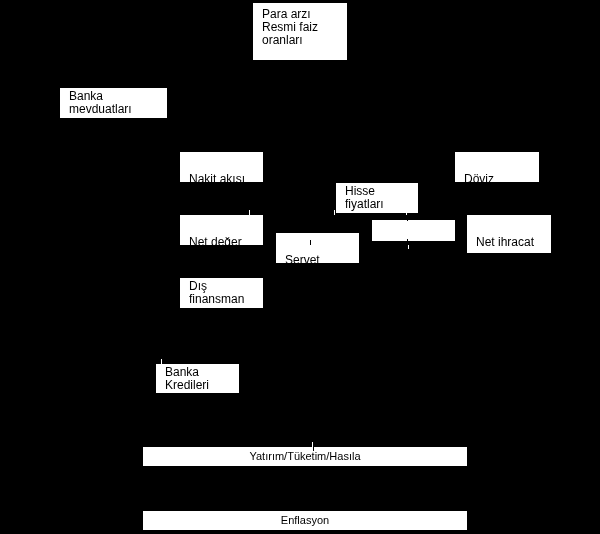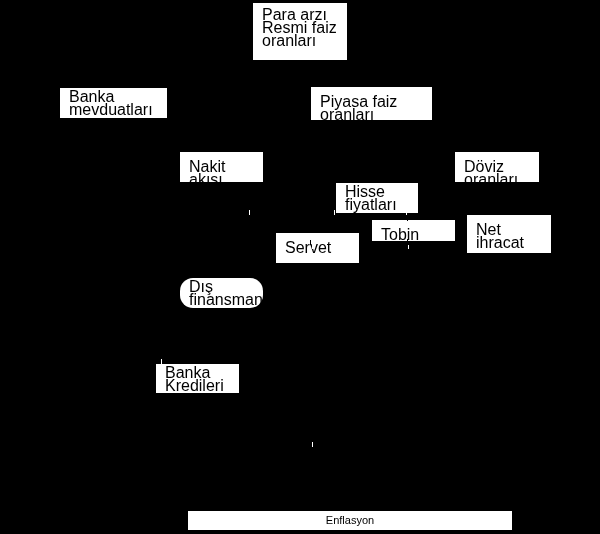--- a/index.html
+++ b/index.html
@@ -11,53 +11,53 @@
     position: relative;
     width: 600px;
     height: 534px;
     background: #000;
     overflow: hidden;
   }
   .box {
     position: absolute;
     background: #fff;
     color: #000;
-    font-size: 16px;
+    font-size: 12px;
     line-height: 13px;
     white-space: pre-line;
     box-sizing: border-box;
     padding: 2px 4px 0 9px;
   }
-  .single { padding-top: 8px; }
+  .single { padding-top: 21px; }
   .b-para      { left: 253px; top: 3px;   width: 94px;  height: 57px; padding-top: 5px; }
   .b-mevduat   { left: 60px;  top: 88px;  width: 107px; height: 30px; }
   .b-piyasa    { left: 311px; top: 87px;  width: 121px; height: 33px; padding-top: 8px; }
   .b-nakit     { left: 180px; top: 152px; width: 83px;  height: 30px; }
   .b-hisse     { left: 336px; top: 152px; width: 82px;  height: 30px; margin-top: 31px; }
   .b-doviz     { left: 455px; top: 152px; width: 84px;  height: 30px; }
   .b-netdeger  { left: 180px; top: 215px; width: 83px;  height: 30px; }
   .b-servet    { left: 276px; top: 215px; width: 83px;  height: 30px; margin-top: 18px; }
   .b-tobin     { left: 372px; top: 220px; width: 83px;  height: 21px; }
   .b-ihracat   { left: 467px; top: 215px; width: 84px;  height: 38px; }
-  .b-disfin    { left: 180px; top: 278px; width: 83px;  height: 30px; border-radius: 13px; }
+  .b-disfin    { left: 180px; top: 278px; width: 83px;  height: 30px; }
   .b-kredi     { left: 156px; top: 364px; width: 83px;  height: 29px; }
   .bar {
     position: absolute;
     left: 143px;
     width: 324px;
     height: 19px;
     background: #fff;
     color: #000;
     font-size: 11px;
     line-height: 19px;
     text-align: center;
     padding: 0;
   }
   .bar-yatirim { top: 447px; }
-  .bar-enflasyon { top: 511px; margin-left: 45px; }
+  .bar-enflasyon { top: 511px; }
   .tick {
     position: absolute;
     width: 1px;
   }
   .tick-w { background: #fff; }
   .tick-b { background: #000; }
   
   .t1 { left: 249px; top: 210px; height: 5px; }
   .t2 { left: 334px; top: 210px; height: 5px; }
   .t3 { left: 406px; top: 210px; height: 5px; }
@@ -76,42 +76,43 @@
 
 <div class="canvas">
 
   <div class="box b-para">Para arzı
 Resmi faiz
 oranları</div>
 
   <div class="box b-mevduat">Banka
 mevduatları</div>
 
-  <div class="box b-piyasa single">Piyasa faiz oranları</div>
 
   <div class="box b-nakit single">Nakit akışı</div>
 
   <div class="box b-hisse">Hisse
 fiyatları</div>
 
   <div class="box b-doviz single">Döviz oranları</div>
 
+  <div class="box b-netdeger single">Net değer</div>
 
   <div class="box b-servet single">Servet</div>
 
   <div class="box b-tobin single">Tobin q'su</div>
 
   <div class="box b-ihracat single">Net ihracat</div>
 
   <div class="box b-disfin">Dış
 finansman</div>
 
   <div class="box b-kredi">Banka
 Kredileri</div>
 
+  <div class="bar bar-yatirim">Yatırım/Tüketim/Hasıla</div>
 
   <div class="bar bar-enflasyon">Enflasyon</div>
 
   <div class="tick tick-w t1"></div>
   <div class="tick tick-w t2"></div>
   <div class="tick tick-w t3"></div>
   <div class="tick tick-w t4"></div>
   <div class="tick tick-w t5"></div>
   <div class="tick tick-w t6"></div>
   <div class="tick tick-w t7"></div>

